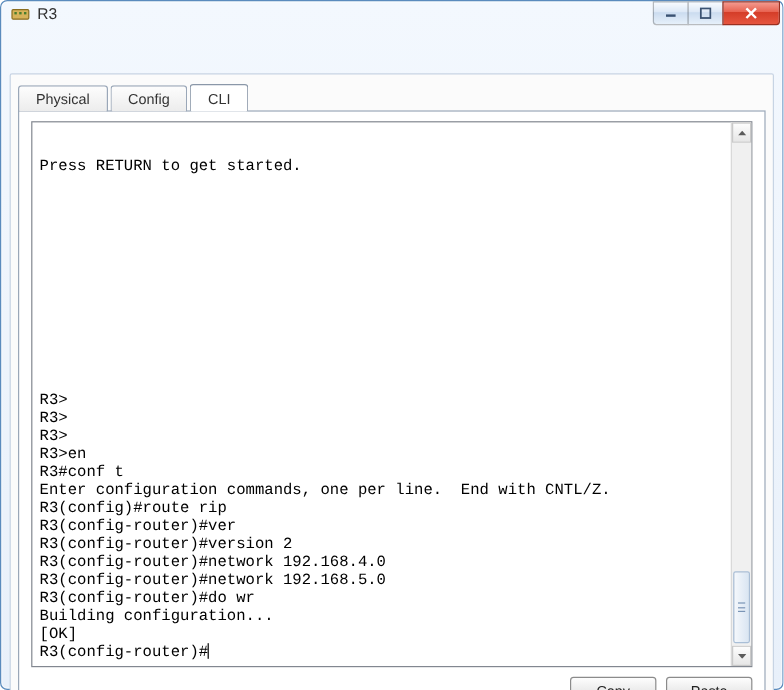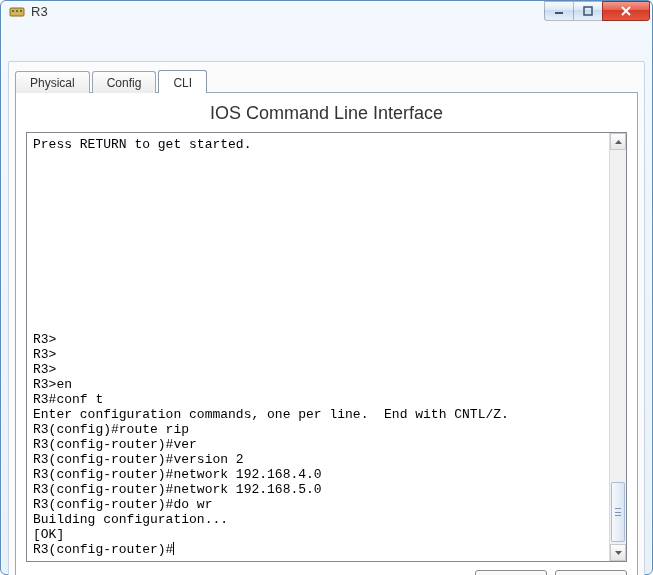--- a/index.html
+++ b/index.html
@@ -121,20 +121,21 @@
   .terminal {
     flex: 1;
     padding: 4px 6px;
     font-family: "Courier New", monospace;
     font-size: 13px;
     line-height: 15px;
     color: #000;
     white-space: pre;
     overflow: hidden;
     position: relative;
+    margin-top: 25px;
   }
   .cursor {
     display: inline-block;
     width: 1px; height: 13px;
     background: #000;
     vertical-align: -2px;
     margin-left: 0;
   }
   .scrollbar {
     width: 17px;
@@ -218,21 +219,20 @@
     </div>
   </div>
 
   <div class="client">
     <div class="tabstrip">
       <div class="tab">Physical</div>
       <div class="tab">Config</div>
       <div class="tab active">CLI</div>
     </div>
     <div class="tabpage">
-      <h2>IOS Command Line Interface</h2>
       <div class="term-wrap">
         <div class="terminal" id="terminal">Press RETURN to get started.
 
 
 
 
 
 
 
 

